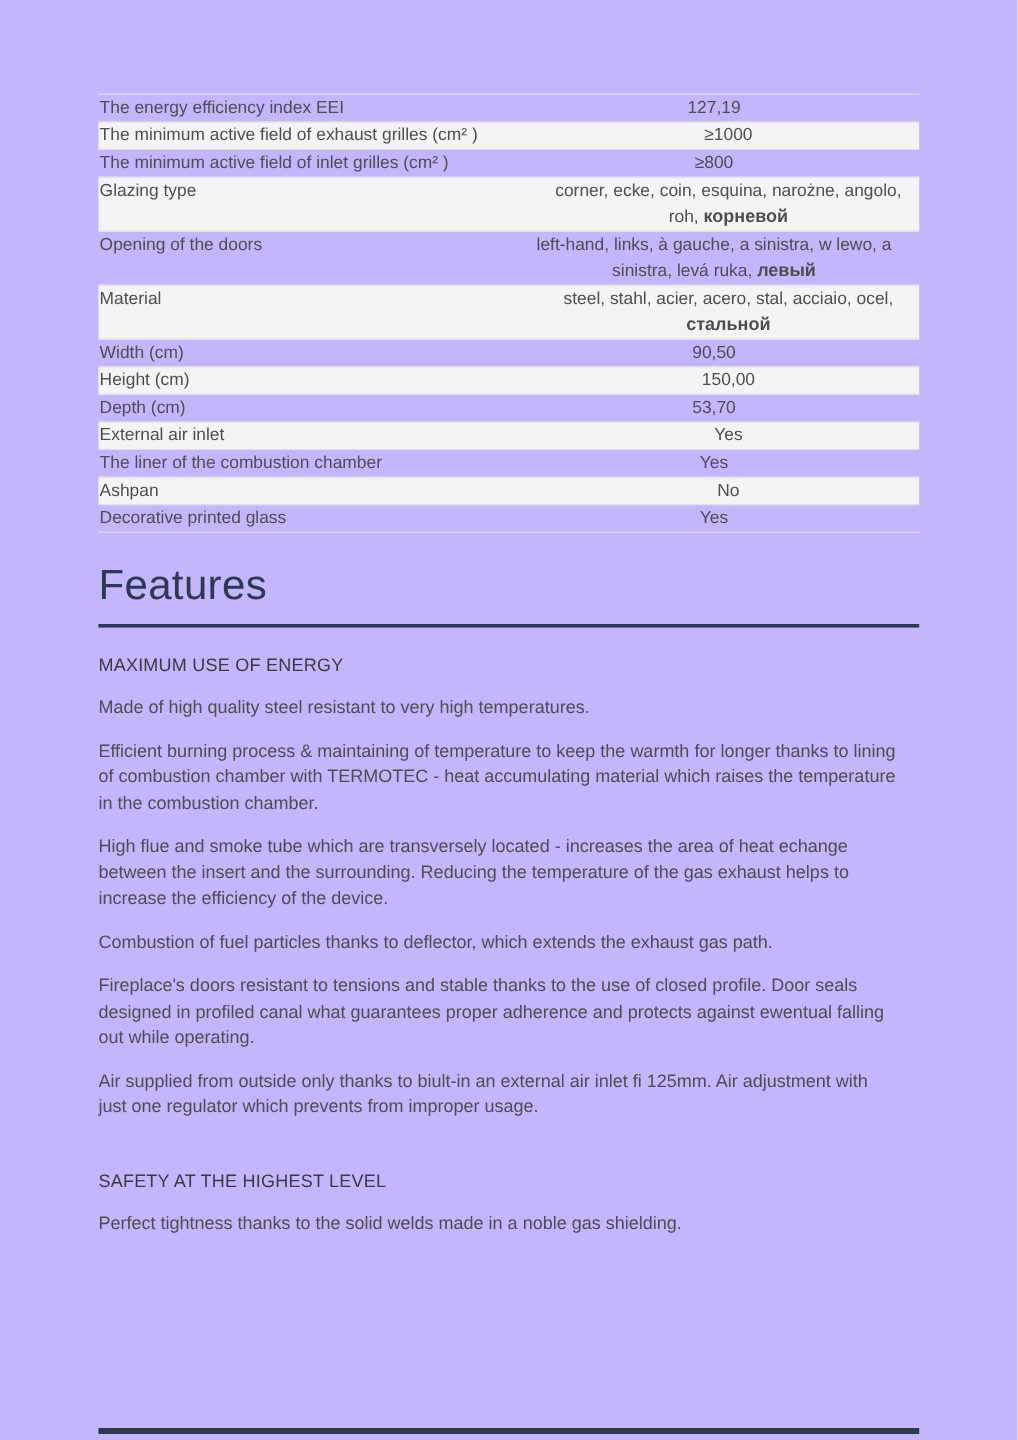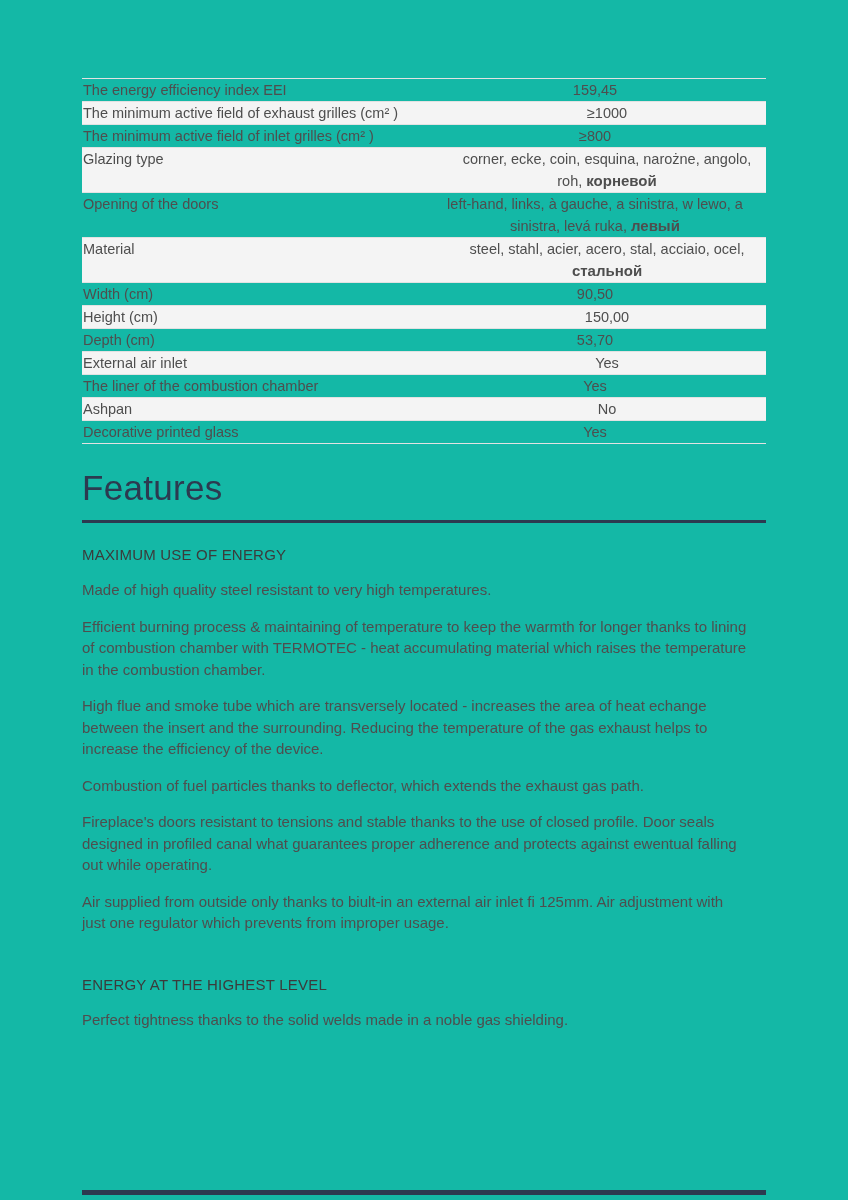--- a/index.html
+++ b/index.html
@@ -2,21 +2,21 @@
 <html><head>
 <meta charset="utf-8">
 <style>
   * { box-sizing: border-box; }
   html, body { margin: 0; padding: 0; background: #ffffff; }
   body { font-family: "Liberation Sans", sans-serif; }
   .page {
     position: relative;
     width: 848px;
     height: 1200px;
-    background: #14b8a6;
+    background: #c4b5fd;
     overflow: hidden;
   }
   .content {
     position: absolute;
     left: 82px;
     top: 0;
     width: 684px;
   }
   
   .spec-table {
@@ -87,21 +87,21 @@
 </style>
 </head>
 <body>
 
 <div class="page">
   <div class="content">
 
     <div class="spec-table" id="spec-table">
         <div class="spec-row">
           <div class="spec-label">The energy efficiency index EEI</div>
-          <div class="spec-value"><span>159,45</span></div>
+          <div class="spec-value"><span>127,19</span></div>
         </div>
         <div class="spec-row alt">
           <div class="spec-label">The minimum active field of exhaust grilles (cm² )</div>
           <div class="spec-value"><span>≥1000</span></div>
         </div>
         <div class="spec-row">
           <div class="spec-label">The minimum active field of inlet grilles (cm² )</div>
           <div class="spec-value"><span>≥800</span></div>
         </div>
         <div class="spec-row alt">
@@ -153,20 +153,20 @@
         <div class="feature-section">
           <h3 class="section-heading">MAXIMUM USE OF ENERGY</h3>
           <p class="body-par">Made of high quality steel resistant to very high temperatures.</p>
           <p class="body-par">Efficient burning process &amp; maintaining of temperature to keep the warmth for longer thanks to lining of combustion chamber with TERMOTEC - heat accumulating material which raises the temperature in the combustion chamber.</p>
           <p class="body-par">High flue and smoke tube which are transversely located - increases the area of heat echange between the insert and the surrounding. Reducing the temperature of the gas exhaust helps to increase the efficiency of the device.</p>
           <p class="body-par">Combustion of fuel particles thanks to deflector, which extends the exhaust gas path.</p>
           <p class="body-par">Fireplace's doors resistant to tensions and stable thanks to the use of closed profile. Door seals designed in profiled canal what guarantees proper adherence and protects against ewentual falling out while operating.</p>
           <p class="body-par">Air supplied from outside only thanks to biult-in an external air inlet fi 125mm. Air adjustment with just one regulator which prevents from improper usage.</p>
         </div>
         <div class="feature-section">
-          <h3 class="section-heading">ENERGY AT THE HIGHEST LEVEL</h3>
+          <h3 class="section-heading">SAFETY AT THE HIGHEST LEVEL</h3>
           <p class="body-par">Perfect tightness thanks to the solid welds made in a noble gas shielding.</p>
         </div>
       </div>
 
   </div>
   <div class="bottom-divider"></div>
 </div>
 
 </body></html>

